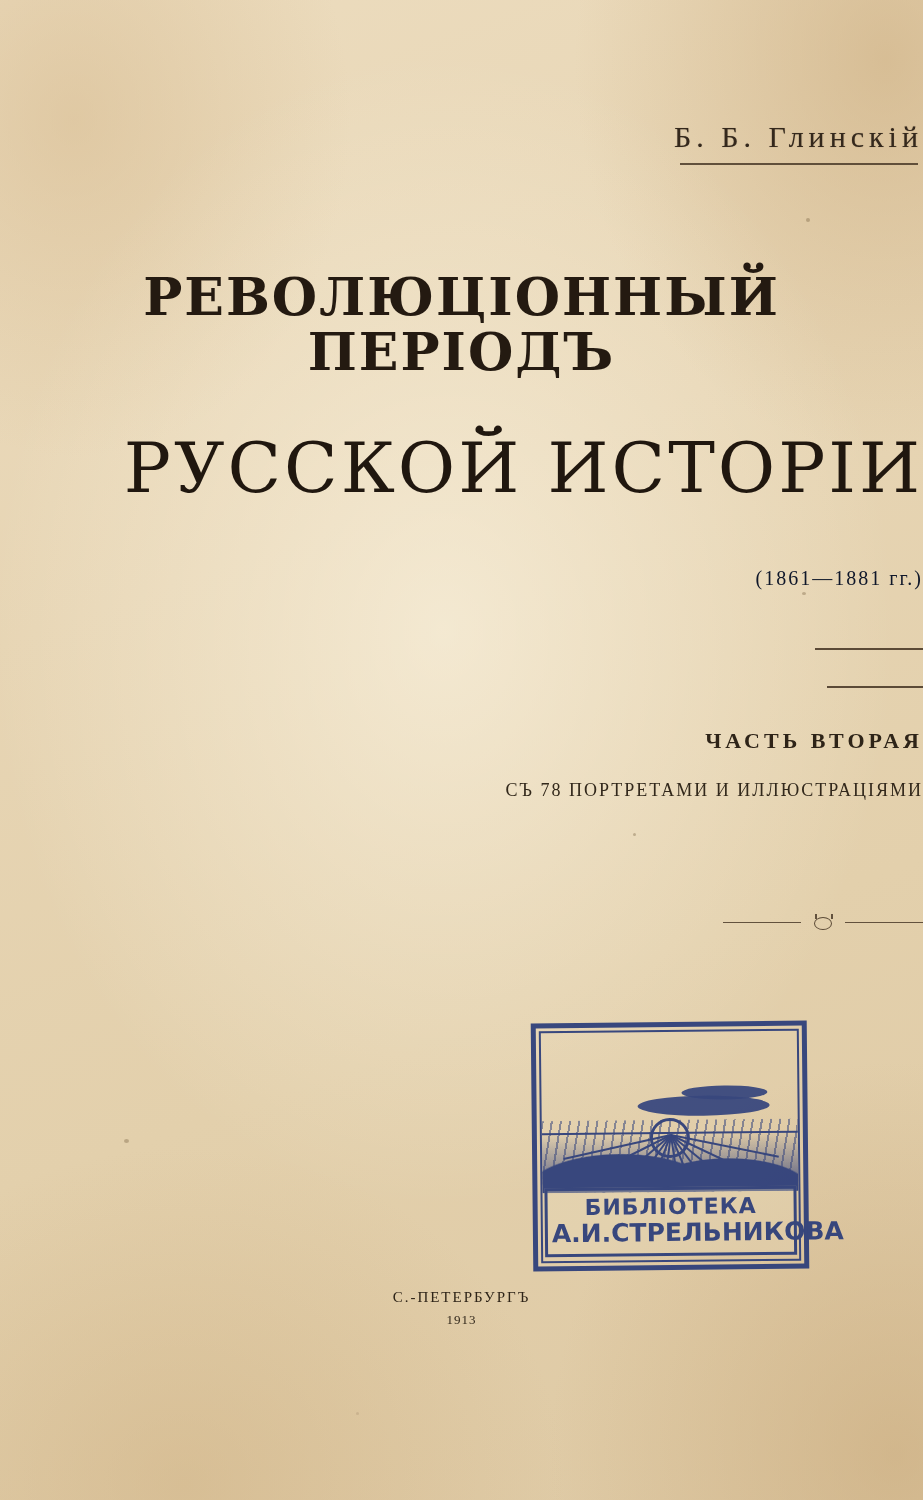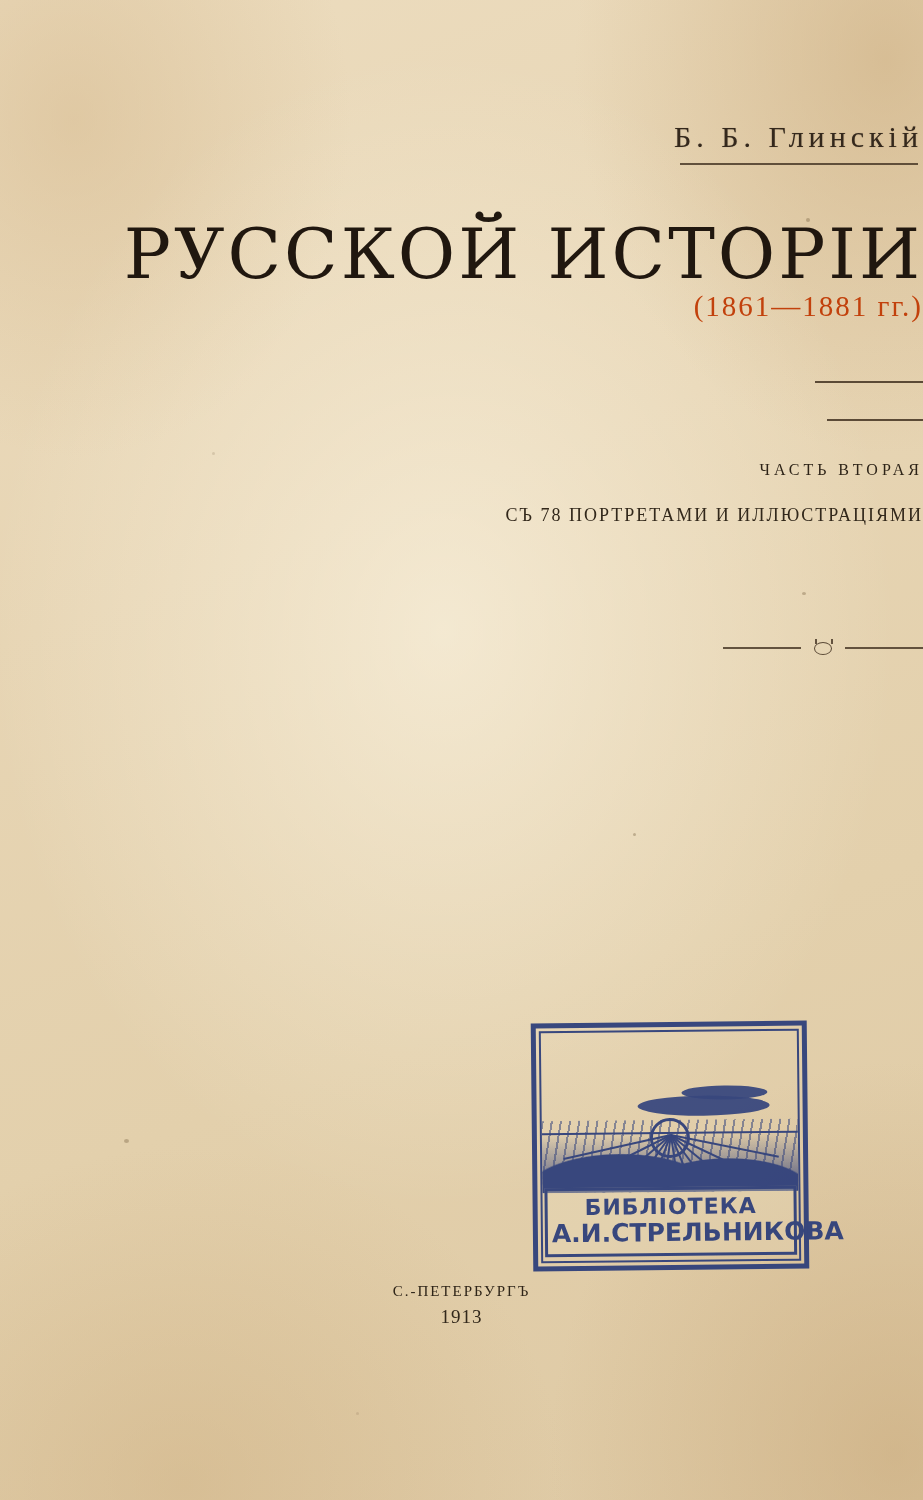--- a/index.html
+++ b/index.html
@@ -78,24 +78,25 @@
     font-family: "DejaVu Serif", serif;
     font-weight: normal;
     font-size: 70px;
     letter-spacing: 3px;
     color: #20170f;
     text-align: center;
     line-height: 1.02;
   }
 
   .years {
-    font-family: "Liberation Serif", serif;
-    font-size: 29px;
+    margin-top: 62px;
+    font-family: "Liberation Serif", serif;
+    font-size: 20px;
     letter-spacing: 2px;
-    color: #c2410c;
+    color: #0f172a;
   }
 
   .rule-short {
     width: 108px;
     height: 2px;
     background: #4b3b29;
     margin-top: 58px;
     opacity: 0.9;
   }
   .rule-short.second {
@@ -107,23 +108,24 @@
     margin-top: 32px;
     font-family: "Liberation Serif", serif;
     font-size: 25px;
     letter-spacing: 3px;
     color: #2e2418;
   }
 
   .part {
     margin-top: 40px;
     font-family: "Liberation Serif", serif;
-    font-size: 16px;
+    font-size: 22px;
     letter-spacing: 4px;
     color: #2e2418;
+    font-weight: bold;
   }
 
   .illustrations {
     margin-top: 26px;
     font-family: "Liberation Serif", serif;
     font-size: 18px;
     letter-spacing: 2px;
     color: #32281b;
   }
 
@@ -175,21 +177,21 @@
   }
   .city {
     font-family: "Liberation Serif", serif;
     font-size: 15px;
     letter-spacing: 2px;
     color: #2e2418;
   }
   .year {
     margin-top: 6px;
     font-family: "Liberation Serif", serif;
-    font-size: 19px;
+    font-size: 13px;
     letter-spacing: 1px;
     color: #32281b;
   }
 
   
   .stamp {
     position: absolute;
     left: 532px;
     top: 1022px;
     width: 276px;
@@ -300,20 +302,21 @@
   <div class="speck" style="left:356px; top:1412px; width:3px; height:3px; opacity:0.45;"></div>
 </div>
 
 <div class="page">
 
   <div class="author-block">
     <div class="author">Б. Б. Глинскій</div>
     <div class="author-rule"></div>
   </div>
 
+  <div class="title-1">РЕВОЛЮЦІОННЫЙ ПЕРІОДЪ</div>
   <div class="title-2">РУССКОЙ ИСТОРІИ</div>
 
   <div class="years">(1861—1881 гг.)</div>
 
   <div class="rule-short"></div>
 
 
   <div class="rule-short second"></div>
 
   <div class="part">ЧАСТЬ ВТОРАЯ</div>

